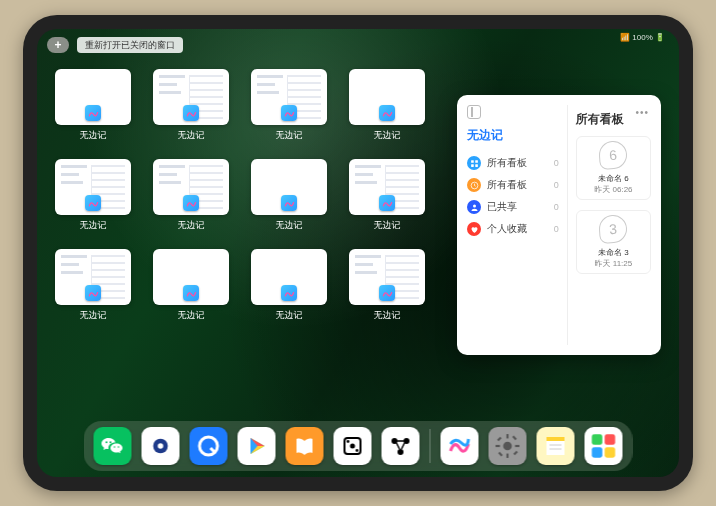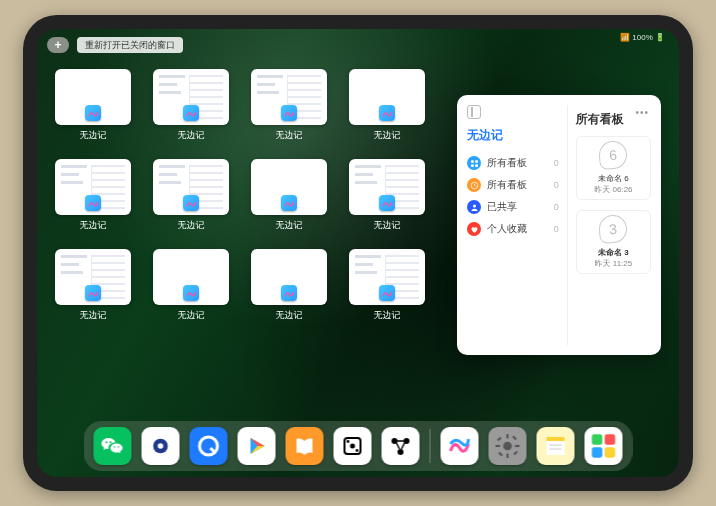--- a/index.html
+++ b/index.html
@@ -338,21 +338,21 @@
         <span class="dots">•••</span>
         <h3>所有看板</h3>
         <div id="boards">
             <div class="board">
               <div class="bubble">6</div>
     <div style="color:#333;font-weight:400">未命名 6</div>
     <div>昨天 06:26</div>
             </div>
             <div class="board">
               <div class="bubble">3</div>
-    <div style="color:#333;font-weight:700">未命名 3</div>
+    <div style="color:#333;font-weight:400">未命名 3</div>
     <div>昨天 11:25</div>
             </div>
           </div>
       </div>
     </div>
 
     <div class="dock" id="dock">
         <div class="dockicon" style="background: rgb(7, 193, 96);">
           <svg viewBox="0 0 24 24" width="24" height="24">
             <path fill="#fff" d="M8 4C4 4 1 6.5 1 9.5c0 1.7 1 3.2 2.6 4.2L3 16l2.6-1.3c.7.2 1.5.3 2.4.3-.1-.4-.1-.8-.1-1.2 0-3 3-5.3 6.6-5.3h.4C14.2 5.7 11.4 4 8 4zm-2 3.2a1 1 0 1 1 0 2 1 1 0 0 1 0-2zm4 0a1 1 0 1 1 0 2 1 1 0 0 1 0-2zm6 2.3c-3.3 0-6 2-6 4.5s2.7 4.5 6 4.5c.7 0 1.4-.1 2-.3l2 1-0.5-1.8c1.5-.8 2.5-2.1 2.5-3.4 0-2.5-2.7-4.5-6-4.5zm-2 2.7a.8.8 0 1 1 0 1.6.8.8 0 0 1 0-1.6zm4 0a.8.8 0 1 1 0 1.6.8.8 0 0 1 0-1.6z"></path>

